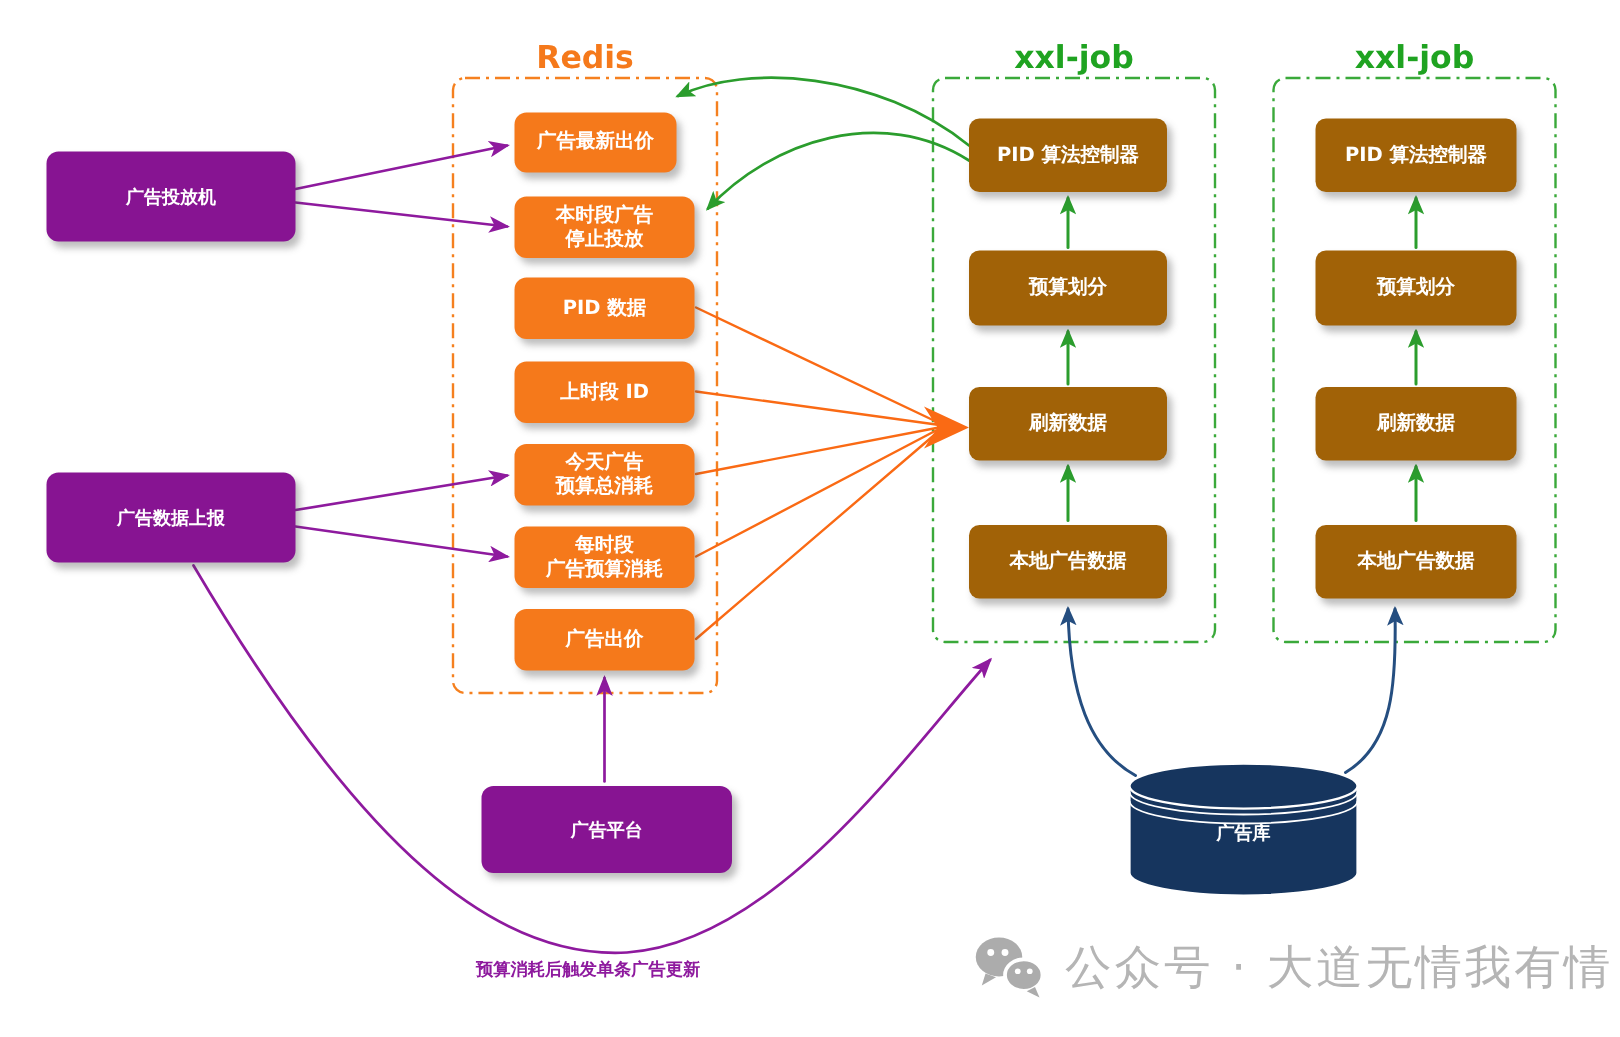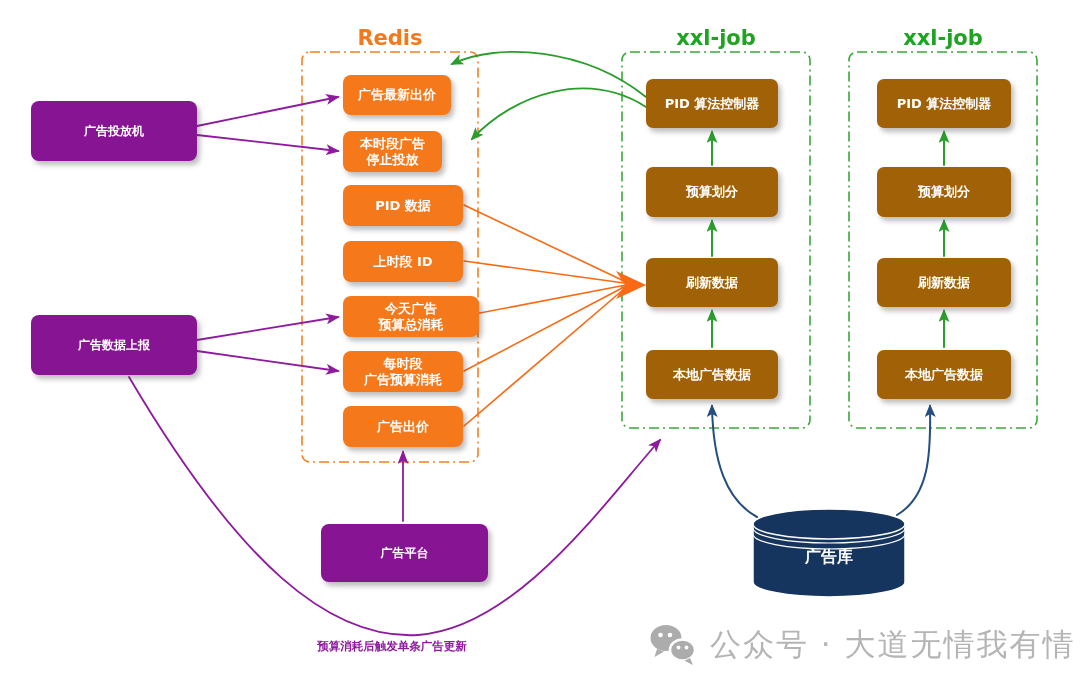--- a/index.html
+++ b/index.html
@@ -16,21 +16,21 @@
   }
   .purple{background:#871492;font-size:12px;line-height:20px;}
   .orange{background:#F5791B;font-size:13px;}
   .green{background:#a16207;font-size:13px;border-radius:7px;}
   .group-title{
     position:absolute;font-weight:bold;font-size:21px;text-align:center;
   }
   .t-redis{color:#F5791B;}
   .t-green{color:#1FA321;}
   .db-label{
-    position:absolute;color:#ffffff;font-weight:bold;font-size:16px;
+    position:absolute;color:#ffffff;font-weight:bold;font-size:12px;
     text-align:center;
   }
   .annotation{
     position:absolute;color:#8E1A9E;font-weight:bold;font-size:11.5px;
     text-align:center;white-space:nowrap;
   }
   .watermark{
     position:absolute;left:648px;top:622px;display:flex;align-items:center;
     gap:12px;color:#B5B5B5;font-size:31px;letter-spacing:2px;white-space:nowrap;
   }
@@ -104,25 +104,25 @@
 
   <div class="group-title t-redis" style="left:302px;top:26px;width:176px;">Redis</div>
   <div class="group-title t-green" style="left:622px;top:26px;width:188px;">xxl-job</div>
   <div class="group-title t-green" style="left:849px;top:26px;width:188px;">xxl-job</div>
 
   <div class="node purple" style="left:31px;top:101px;width:166px;height:60px;">广告投放机</div>
   <div class="node purple" style="left:31px;top:315px;width:166px;height:60px;">广告数据上报</div>
   <div class="node purple" style="left:321px;top:524px;width:167px;height:58px;">广告平台</div>
 
   <div class="node orange" style="left:343px;top:75px;width:108px;height:40px;">广告最新出价</div>
-  <div class="node orange" style="left:343px;top:131px;width:99px;height:41px;">本时段广告
+  <div class="node orange" style="left:343px;top:131px;width:120px;height:41px;">本时段广告
 停止投放</div>
   <div class="node orange" style="left:343px;top:185px;width:120px;height:41px;">PID 数据</div>
   <div class="node orange" style="left:343px;top:241px;width:120px;height:41px;">上时段 ID</div>
-  <div class="node orange" style="left:343px;top:296px;width:136px;height:41px;">今天广告
+  <div class="node orange" style="left:343px;top:296px;width:120px;height:41px;">今天广告
 预算总消耗</div>
   <div class="node orange" style="left:343px;top:351px;width:120px;height:41px;">每时段
 广告预算消耗</div>
   <div class="node orange" style="left:343px;top:406px;width:120px;height:41px;">广告出价</div>
 
   <div class="node green" style="left:646px;top:79px;width:132px;height:49px;">PID 算法控制器</div>
   <div class="node green" style="left:646px;top:167px;width:132px;height:50px;">预算划分</div>
   <div class="node green" style="left:646px;top:258px;width:132px;height:49px;">刷新数据</div>
   <div class="node green" style="left:646px;top:350px;width:132px;height:49px;">本地广告数据</div>
 

